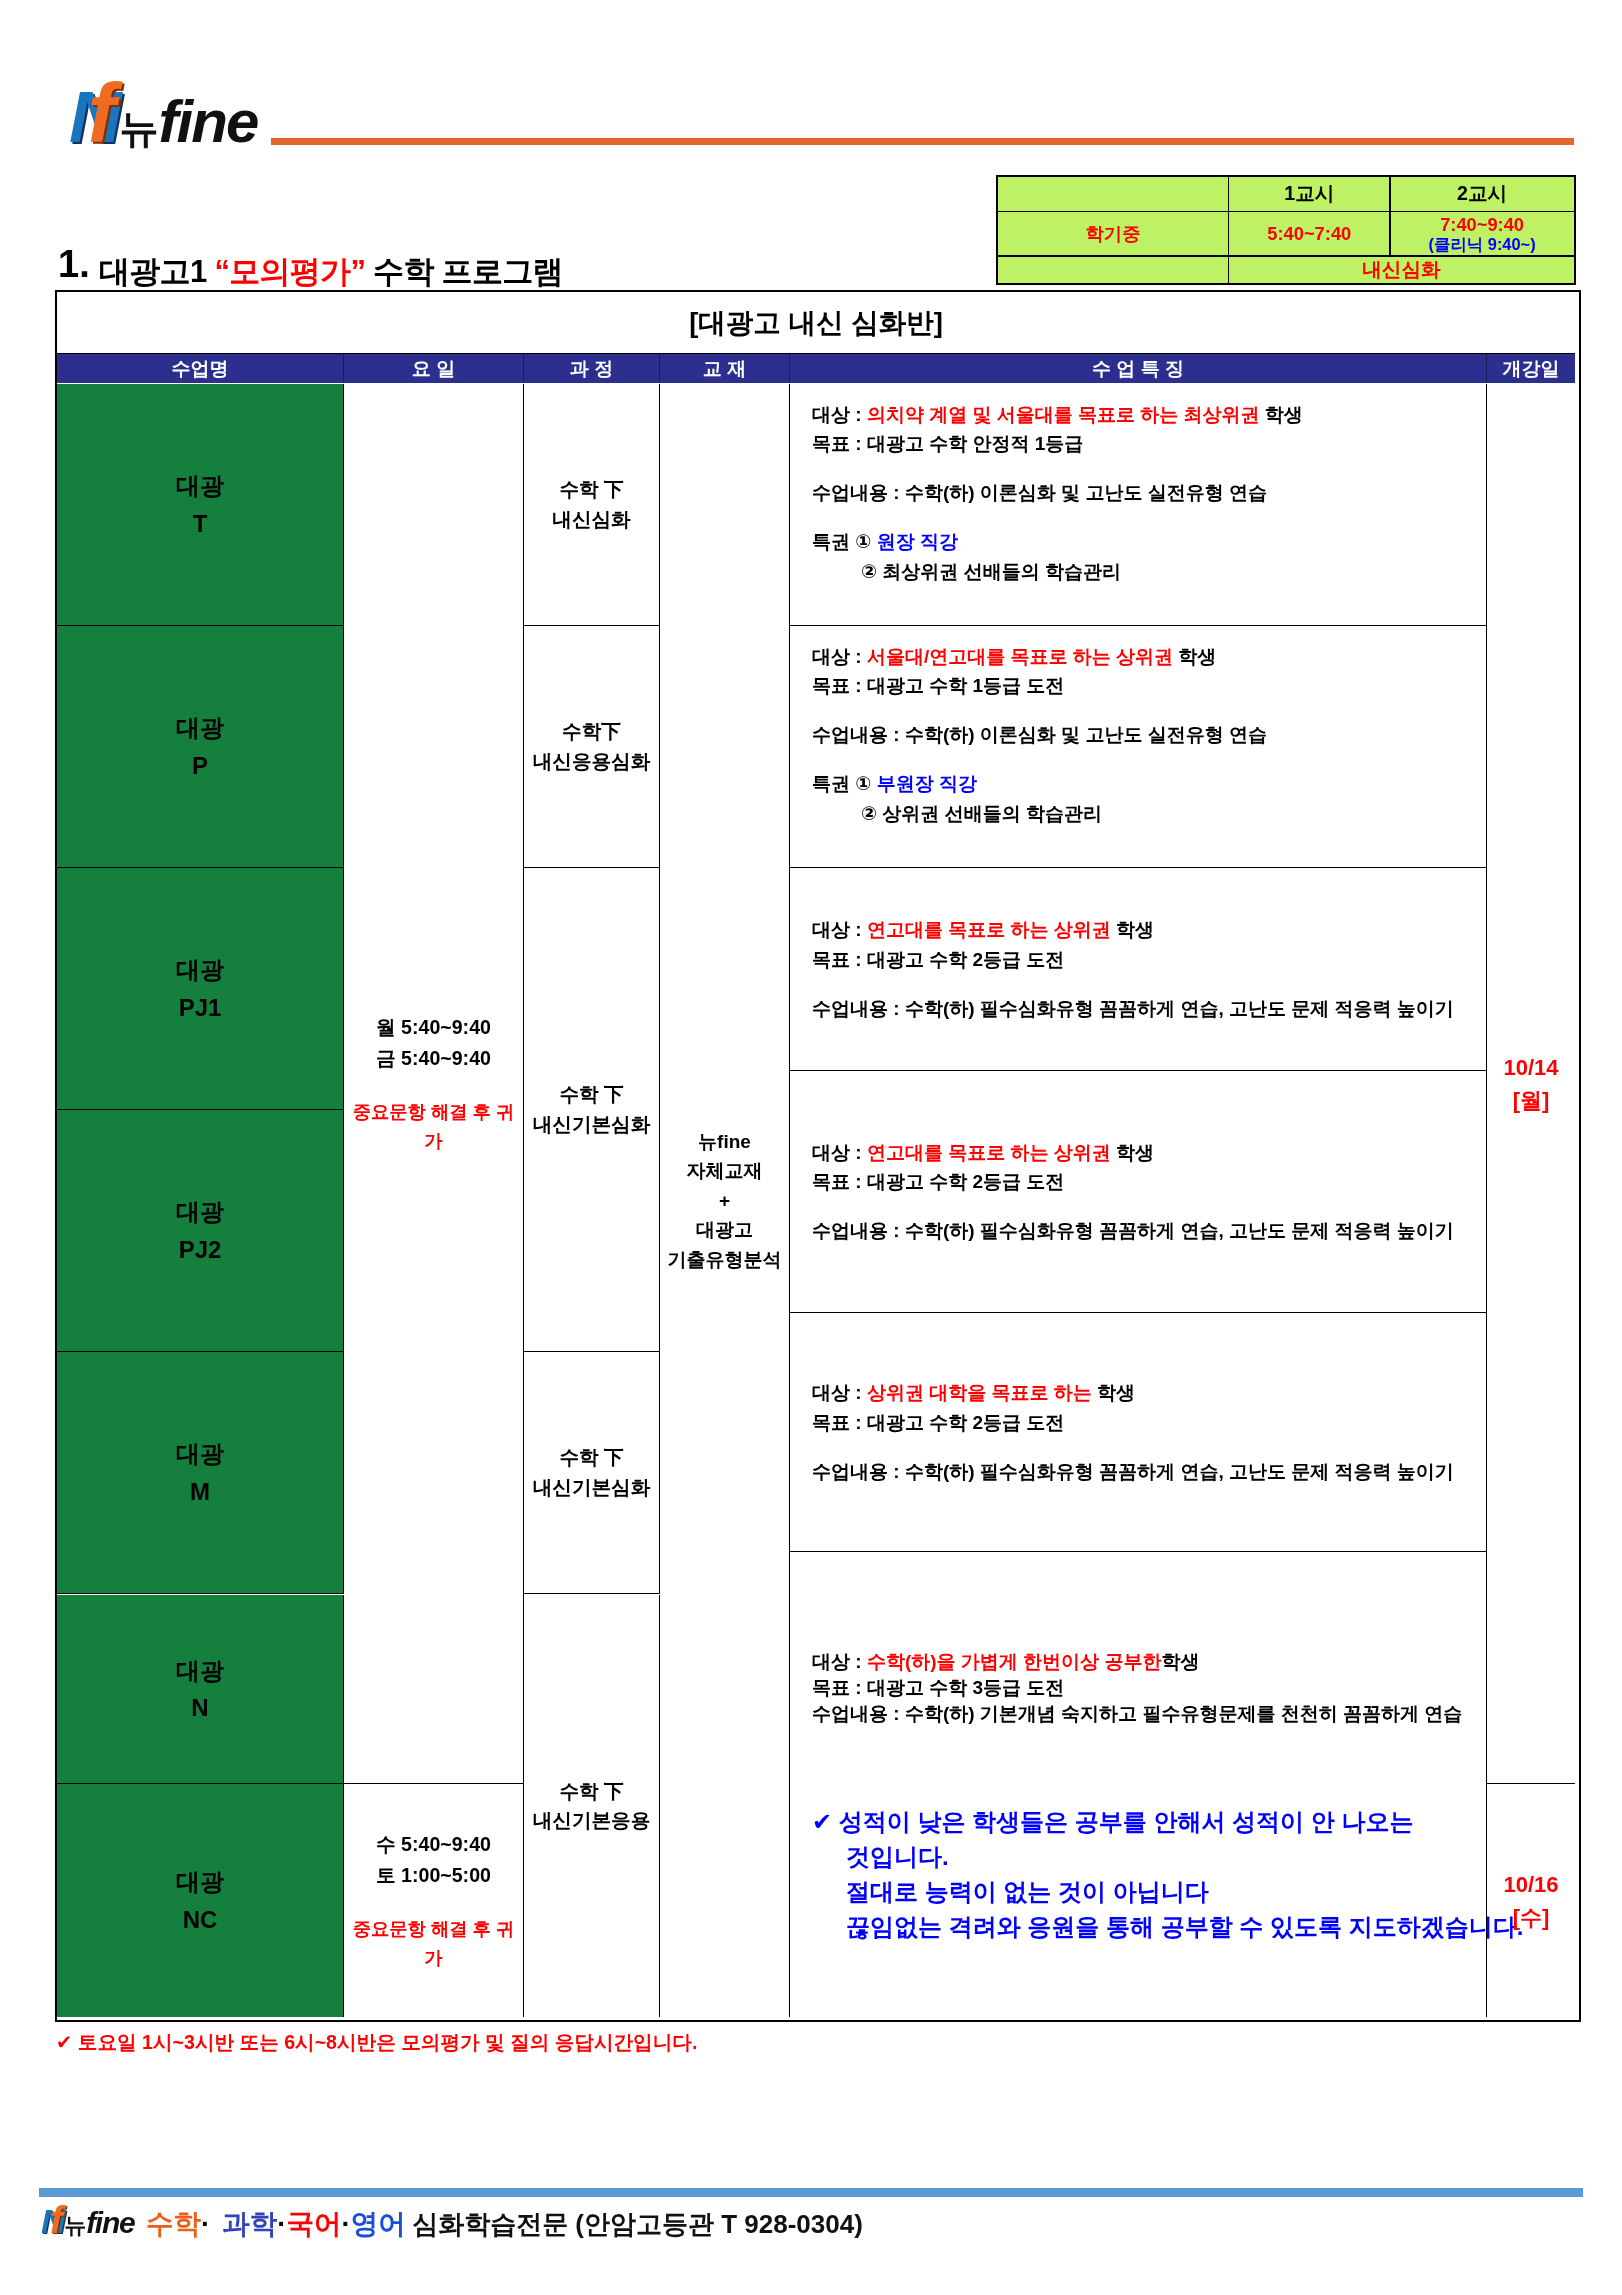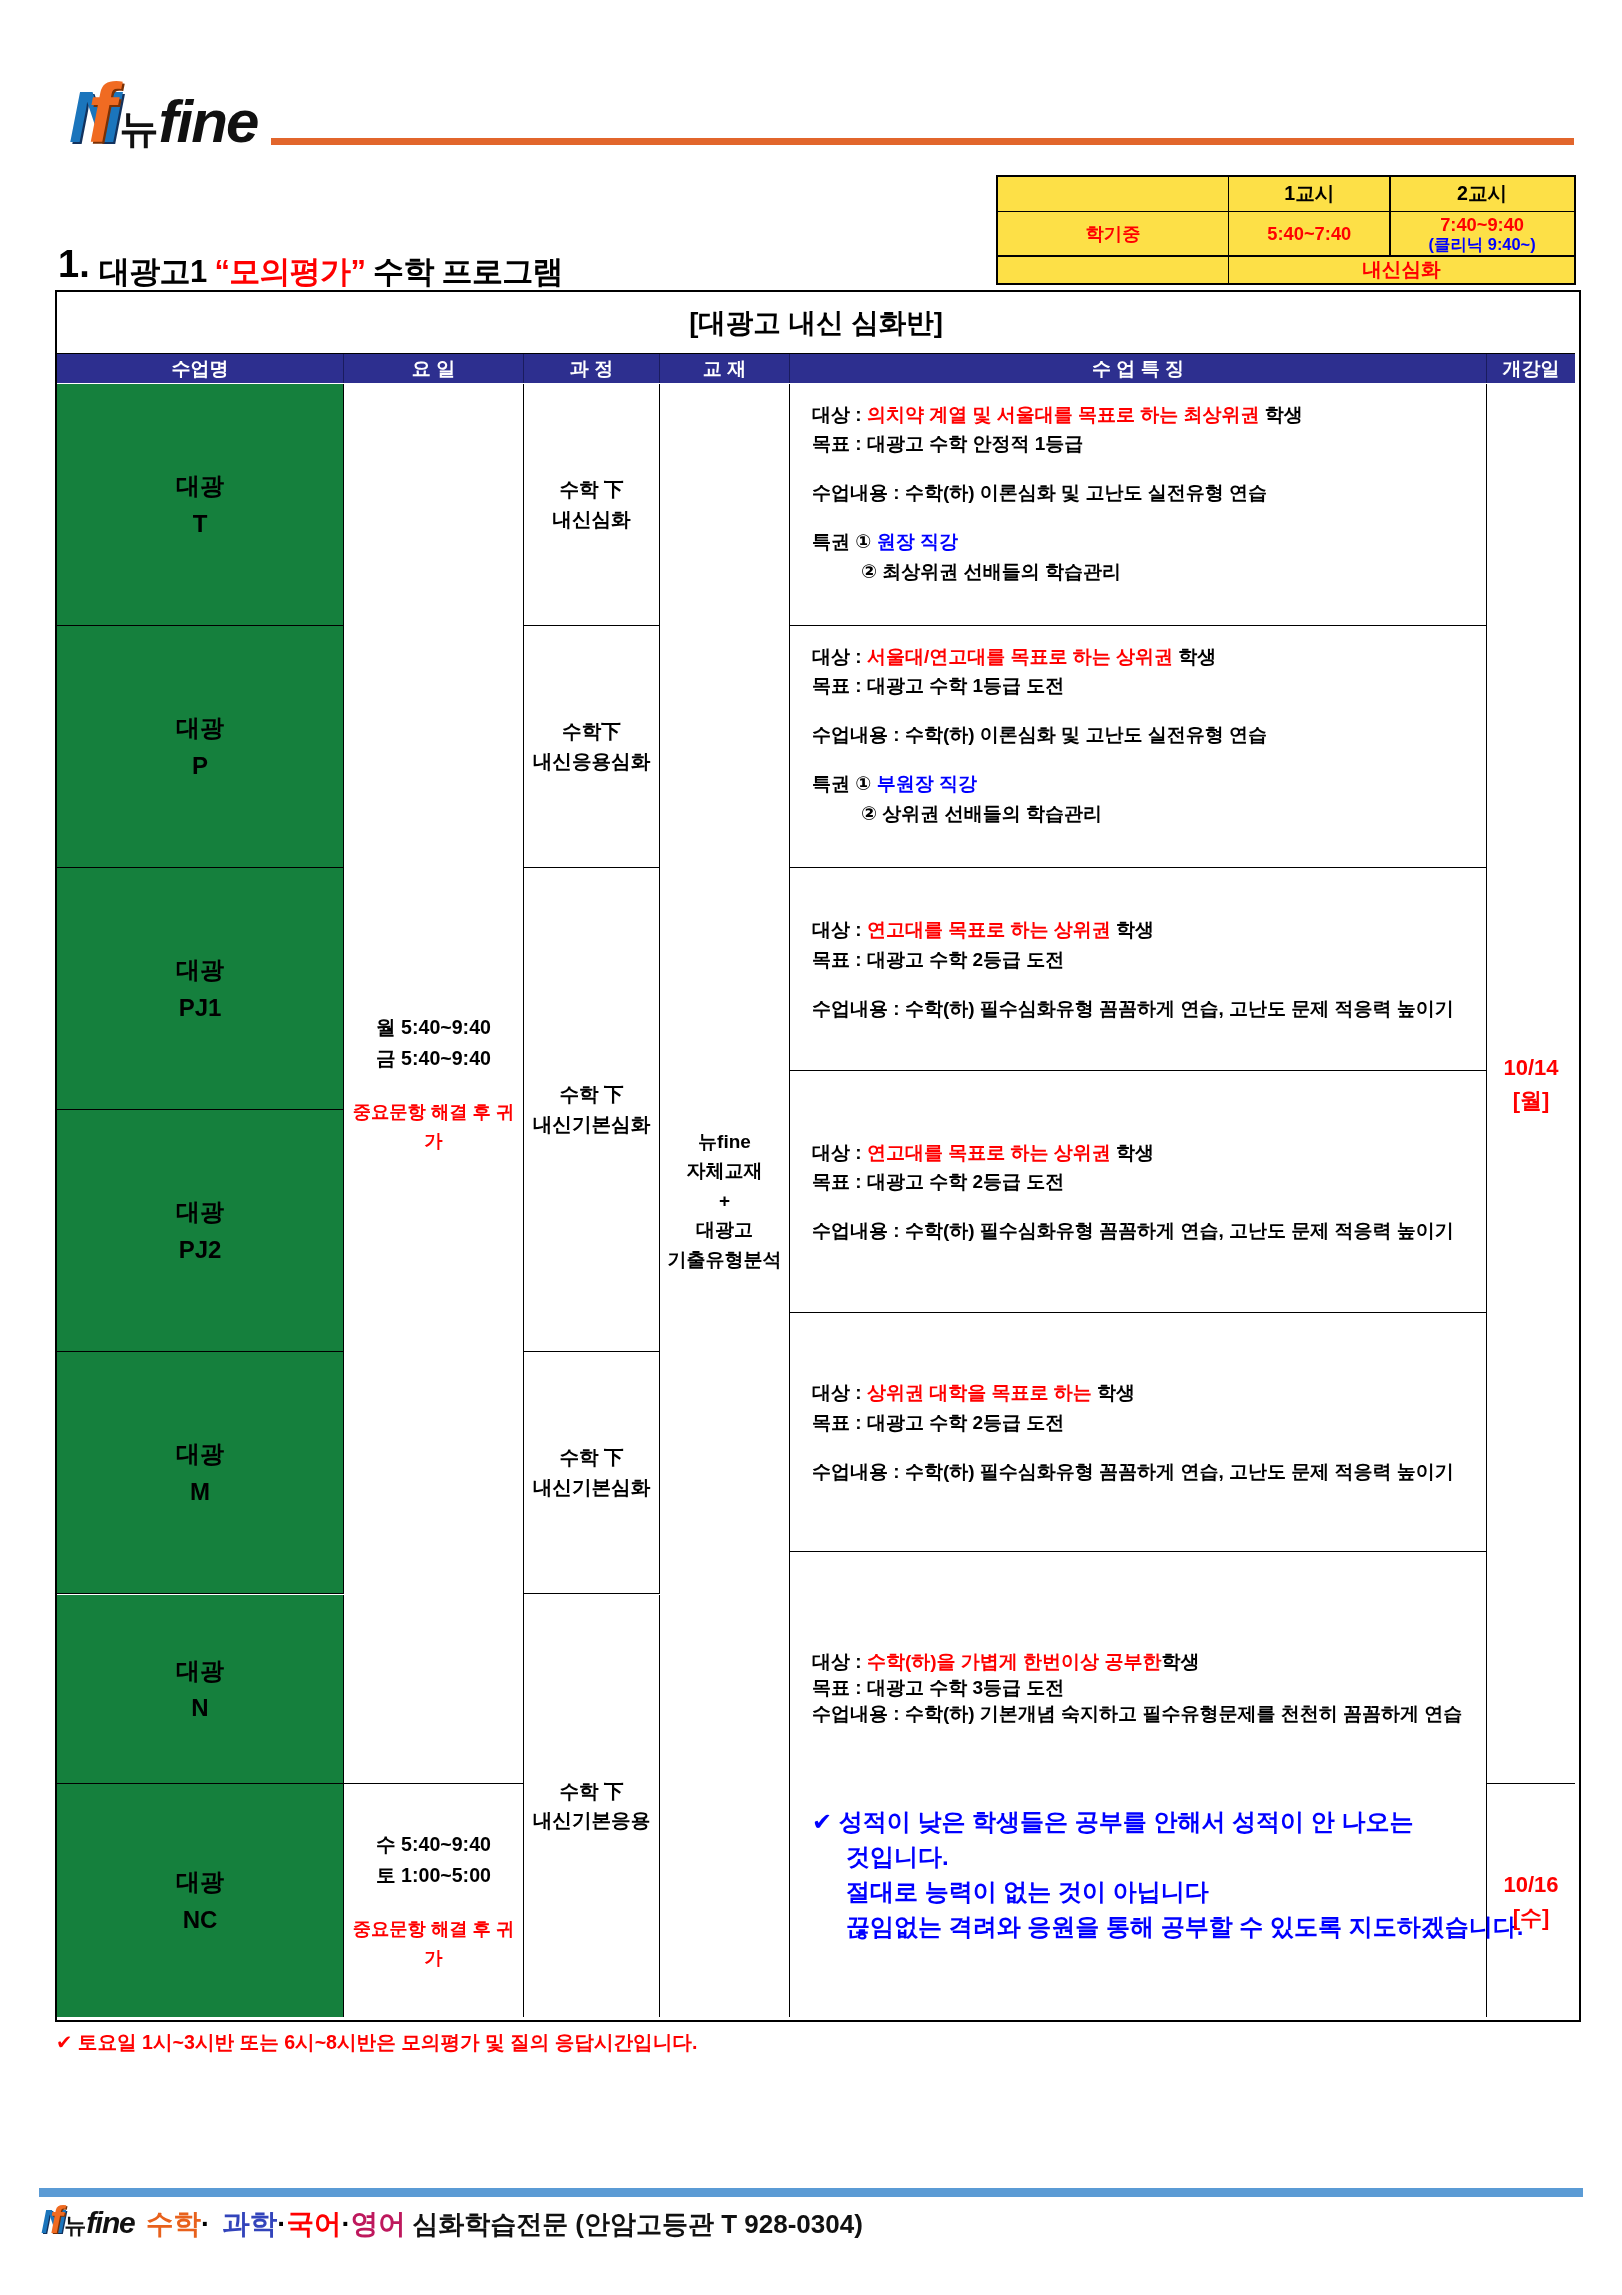--- a/index.html
+++ b/index.html
@@ -16,21 +16,21 @@
   .brand .kor{color:#111;font-size:39px;margin-left:3.9px;}
   .brand .fine{color:#111;font-style:italic;font-size:60px;letter-spacing:-2px;line-height:1;}
   .orange-rule{background:#e2662c;}
 
   
   .title-num{font-size:38px;}
   .title-line{font-size:31px;letter-spacing:-0.7px;white-space:nowrap;}
 
   
   .mini{border:2px solid #000;display:grid;grid-template-columns:230px 160px 183px;grid-template-rows:34px 43px 26px;background:#000;grid-gap:1.3px;}
-  .mini > div{background:#fde047;display:flex;flex-direction:column;align-items:center;justify-content:center;line-height:1.1;}
+  .mini > div{background:#bef264;display:flex;flex-direction:column;align-items:center;justify-content:center;line-height:1.1;}
   .mini .h{font-size:19.6px;}
   .mini .t{font-size:18.3px;}
   .mini .span2{grid-column:2 / span 2;}
   .mini .sub{font-size:16.4px;}
 
   
   .main-tbl{border:2px solid #000;}
   .mt-title{position:absolute;left:0;top:0;width:1518px;height:62px;display:flex;align-items:center;justify-content:center;font-size:27.5px;border-bottom:1.3px solid #000;box-sizing:border-box;}
   .mt-head{position:absolute;left:0;top:62px;width:1518px;height:29.4px;background:#2d2f8f;color:#fff;display:flex;}
   .mt-head div{display:flex;align-items:center;justify-content:center;font-size:19px;border-right:1.3px solid #1a1c5e;box-sizing:border-box;}
@@ -61,21 +61,21 @@
   .footer-rule{background:#5b9bd5;}
   .footer{display:flex;align-items:baseline;white-space:nowrap;}
   .footer .n{color:#1b75bc;font-style:italic;font-size:34px;line-height:1;text-shadow:1.3px 1.3px 0 #12325e;}
   .footer .f{color:#f06b22;font-style:italic;font-size:39px;line-height:1;margin-left:-15.7px;text-shadow:1.3px 1.3px 0 #7a3004;}
   .footer .kor{font-size:22px;margin-left:1.3px;color:#111;}
   .footer .fine{font-style:italic;font-size:30px;letter-spacing:-1.3px;color:#111;}
   .footer .subj{font-size:27.5px;margin-left:11.8px;}
   .footer .s-math{color:#e8611c;}
   .footer .s-sci{color:#3344bb;margin-left:12px;}
   .footer .s-kor{color:#ff0000;}
-  .footer .s-eng{color:#be185d;}
+  .footer .s-eng{color:#1d4ed8;}
   .footer .rest{font-size:26px;color:#111;margin-left:6.5px;}
 </style>
 </head>
 <body>
 
 <div class="page">
 
   <div class="abs brand" style="left:69px;top:71px;">
     <span class="n">N</span>
       <span class="f">f</span>

